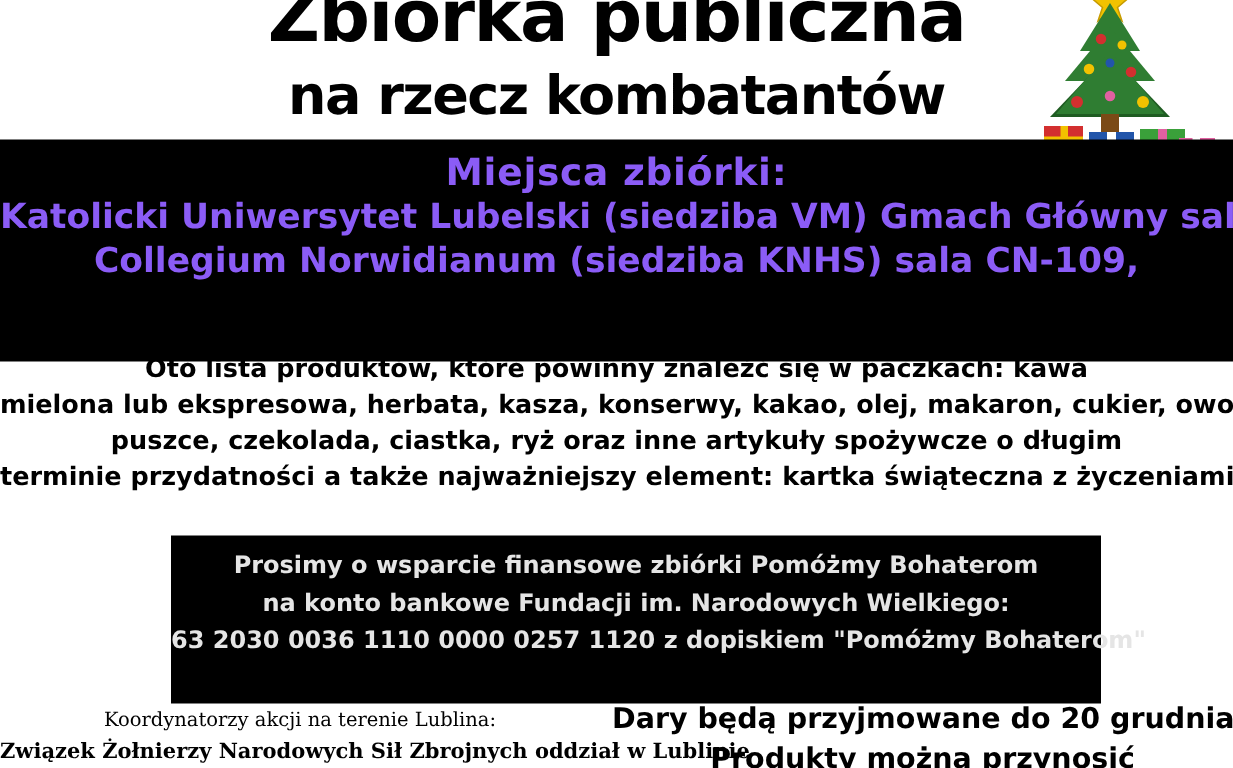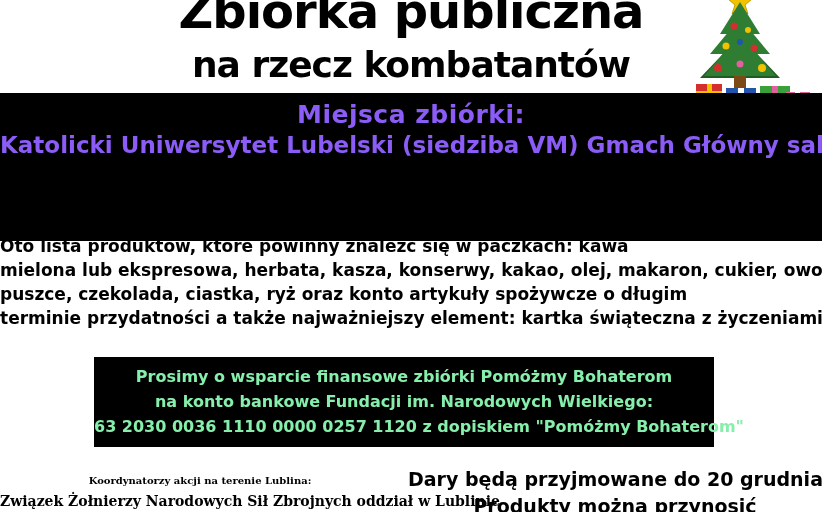--- a/index.html
+++ b/index.html
@@ -85,39 +85,40 @@
     line-height: 29px;
     white-space: nowrap;
   }
 
   
   .products {
     position: absolute;
     left: 0;
     top: 234px;
     width: 822px;
+    text-align: center;
   }
   .products-line {
     font-family: "DejaVu Sans", sans-serif;
     font-weight: bold;
     font-size: 17px;
     line-height: 24px;
     color: #000000;
     white-space: nowrap;
   }
 
   
   .band-bank {
     position: absolute;
-    left: 94px;
+    left: 114px;
     top: 357px;
     width: 620px;
-    height: 90px;
+    height: 112px;
     background: #000000;
-    color: #86efac;
+    color: #e5e5e5;
     text-align: center;
     padding-top: 7px;
     box-sizing: border-box;
   }
   .bank-line {
     font-family: "DejaVu Sans", sans-serif;
     font-weight: bold;
     font-size: 16px;
     line-height: 25px;
     white-space: nowrap;
@@ -126,22 +127,22 @@
   
   .footer-left {
     position: absolute;
     left: 0;
     top: 470px;
     width: 400px;
     text-align: center;
   }
   .coord-title {
     font-family: "DejaVu Serif", serif;
-    font-weight: bold;
-    font-size: 10px;
+    font-weight: normal;
+    font-size: 13px;
     line-height: 21px;
     color: #000000;
     white-space: nowrap;
   }
   .coord-line {
     font-family: "DejaVu Serif", serif;
     font-weight: bold;
     font-size: 14px;
     line-height: 20px;
     color: #000000;
@@ -206,26 +207,27 @@
       <rect x="104" y="100" width="6" height="22" fill="#e060a0"></rect>
       <rect x="92" y="108" width="30" height="4" fill="#e060a0"></rect>
       <rect x="118" y="106" width="24" height="18" fill="#e060a0"></rect>
       <rect x="127" y="106" width="5" height="18" fill="#ffffff"></rect>
     </svg>
   </div>
 
   <div class="band-places">
     <div class="places-title">Miejsca zbiórki:</div>
     <div class="places-line">Katolicki Uniwersytet Lubelski (siedziba VM) Gmach Główny sala GG-316,</div>
+    <div class="places-line">Collegium Norwidianum (siedziba KNHS) sala CN-109,</div>
   </div>
 
   <div class="products">
     <div class="products-line">Oto lista produktów, które powinny znaleźć się w paczkach: kawa</div>
     <div class="products-line">mielona lub ekspresowa, herbata, kasza, konserwy, kakao, olej, makaron, cukier, owoce w</div>
-    <div class="products-line">puszce, czekolada, ciastka, ryż oraz konto artykuły spożywcze o długim</div>
+    <div class="products-line">puszce, czekolada, ciastka, ryż oraz inne artykuły spożywcze o długim</div>
     <div class="products-line">terminie przydatności a także najważniejszy element: kartka świąteczna z życzeniami.</div>
   </div>
 
   <div class="band-bank">
     <div class="bank-line">Prosimy o wsparcie finansowe zbiórki Pomóżmy Bohaterom</div>
     <div class="bank-line">na konto bankowe Fundacji im. Narodowych Wielkiego:</div>
     <div class="bank-line">63 2030 0036 1110 0000 0257 1120 z dopiskiem "Pomóżmy Bohaterom"</div>
   </div>
 
   <div class="footer-left">

